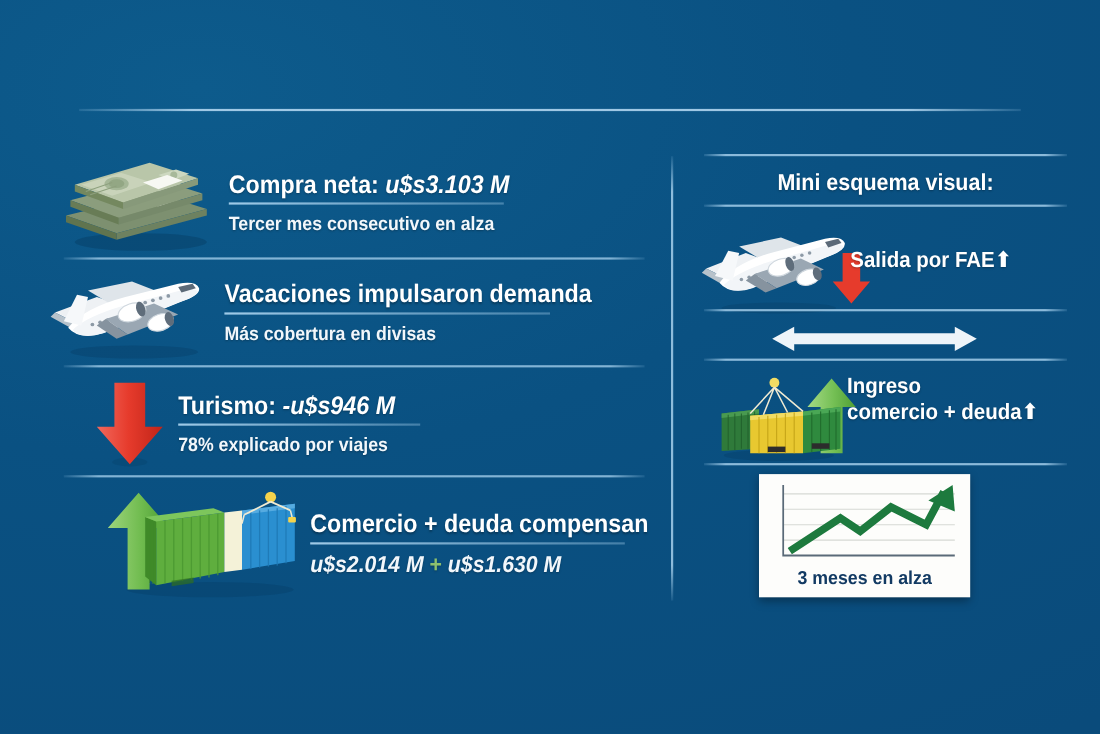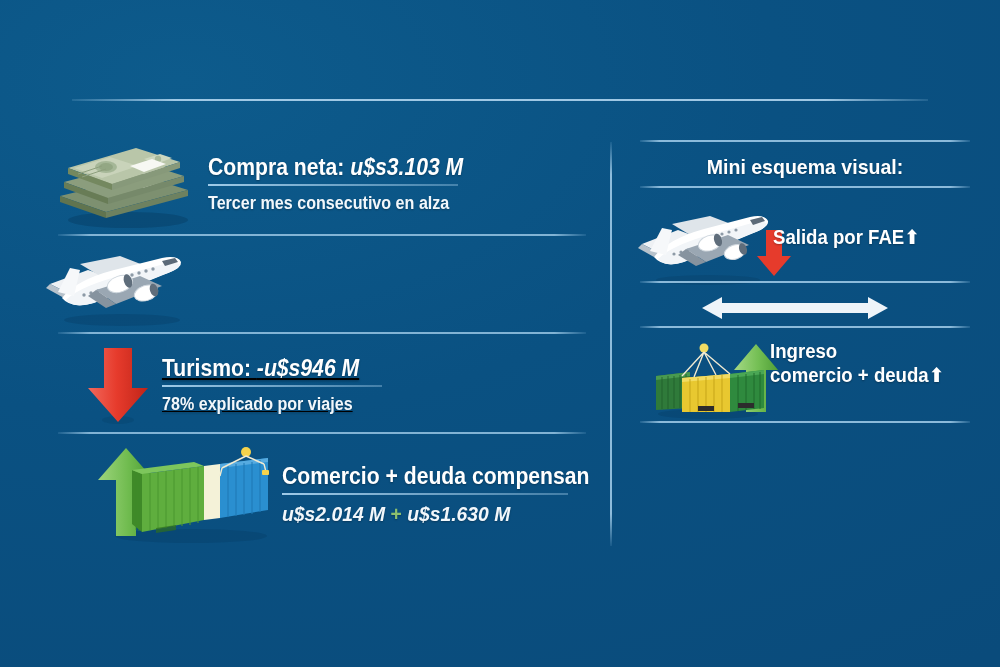--- a/index.html
+++ b/index.html
@@ -224,39 +224,44 @@
           <path d="M60 50 L104 36 L126 46 L80 64 Z" fill="#9aa7b3"></path>
           <path d="M60 50 L80 64 L70 68 L52 56 Z" fill="#86939f"></path>
 
           <ellipse cx="84" cy="44" rx="13" ry="8" transform="rotate(-18 84 44)" fill="#ffffff" stroke="#cfd7de" stroke-width="1"></ellipse>
           <ellipse cx="92" cy="41" rx="4" ry="7" transform="rotate(-18 92 41)" fill="#5f6d7b"></ellipse>
           <ellipse cx="110" cy="53" rx="12" ry="7.5" transform="rotate(-18 110 53)" fill="#ffffff" stroke="#cfd7de" stroke-width="1"></ellipse>
           <ellipse cx="118" cy="50" rx="4" ry="6.5" transform="rotate(-18 118 50)" fill="#5f6d7b"></ellipse>
 
           <path d="M22 52 L34 28 L44 30 L38 56 Z" fill="#f6f8fa"></path>
         </svg>
+      </div>
+      <div class="row-text" style="margin-left:8px;">
+        <div class="head-line">Vacaciones impulsaron demanda</div>
+        <div class="mini-rule" style="width:296px;"></div>
+        <div class="sub-line">Más cobertura en divisas</div>
       </div>
     </div>
     <div class="sep" style="left:58px; width:528px; top:332px;"></div>
 
     <div class="row" style="left:82px; top:344px;">
       <div class="row-icon">
         <svg class="icon-svg" width="72" height="82" viewBox="0 0 72 82">
           <defs>
             <linearGradient id="redg" x1="0" y1="0" x2="1" y2="0">
               <stop offset="0%" stop-color="#f2685c"></stop>
               <stop offset="48%" stop-color="#e63b2c"></stop>
               <stop offset="100%" stop-color="#c02418"></stop>
             </linearGradient>
           </defs>
           <ellipse cx="36" cy="76" rx="16" ry="4" fill="#07416a" opacity="0.35"></ellipse>
           <path d="M22 4 L50 4 L50 44 L66 44 L36 78 L6 44 L22 44 Z" fill="url(#redg)"></path>
         </svg>
       </div>
-      <div class="row-text" style="margin-left:8px;text-decoration:underline;">
+      <div class="row-text" style="margin-left:8px;">
         <div class="head-line">
           <span>Turismo: </span><span class="t-white-i">-u$s946 M</span>
         </div>
         <div class="mini-rule" style="width:220px;"></div>
         <div class="sub-line">78% explicado por viajes</div>
       </div>
     </div>
     <div class="sep" style="left:58px; width:528px; top:432px;"></div>
 
     <div class="row" style="left:86px; top:444px;justify-content:center;">
@@ -412,15 +417,32 @@
         <path d="M58 20 L36 44 M58 20 L84 42 M58 20 L48 45 M58 20 L70 43" stroke="#f0ead2" stroke-width="1.4" fill="none"></path>
       </svg>
     </div>
     <div class="r-label" style="left:160px; top:340px;">
       <div>Ingreso</div>
       <div>comercio + deuda⬆</div>
     </div>
 
     <div class="r-rule" style="top:421px;"></div>
 
+    <div class="chart-card">
+      <svg class="icon-svg" width="192" height="90" viewBox="0 0 192 90">
+
+        <g stroke="#d6d9d4" stroke-width="1">
+          <path d="M22 18 L178 18"></path>
+          <path d="M22 32 L178 32"></path>
+          <path d="M22 46 L178 46"></path>
+          <path d="M22 60 L178 60"></path>
+        </g>
+
+        <path d="M22 10 L22 74 L178 74" stroke="#5a6a78" stroke-width="1.6" fill="none"></path>
+
+        <path d="M28 70 L74 40 L92 52 L120 30 L152 46 L168 16" stroke="#1d7a3e" stroke-width="7" fill="none" stroke-linejoin="miter" stroke-linecap="butt"></path>
+        <path d="M176 10 L178 34 L154 24 Z" fill="#1d7a3e"></path>
+      </svg>
+      <div class="chart-caption">3 meses en alza</div>
+    </div>
 
   </div>
 </div>
 
 </body></html>

